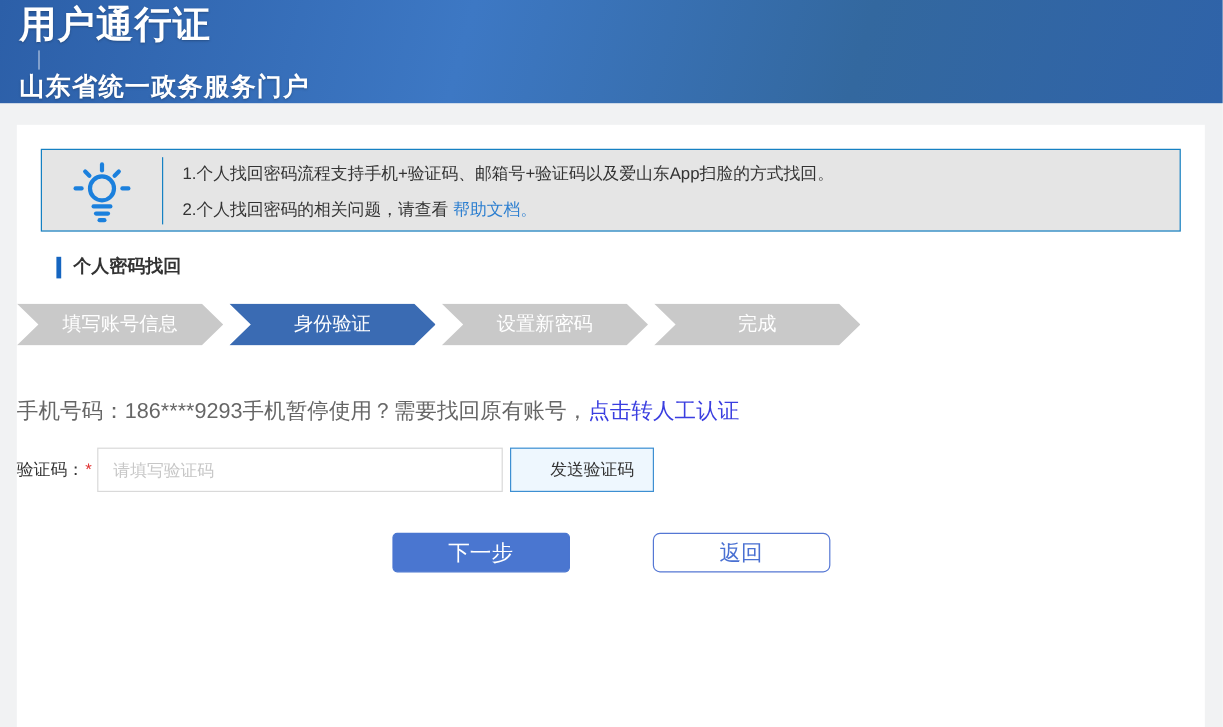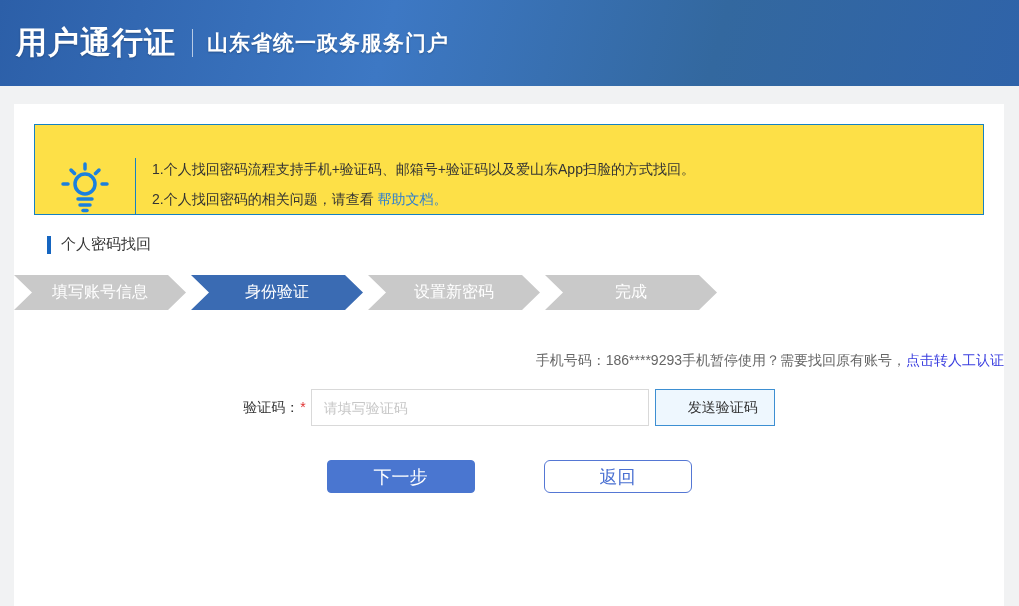--- a/index.html
+++ b/index.html
@@ -9,23 +9,24 @@
     background: #f1f2f3;
     overflow: hidden;
     position: relative;
   }
 
   
   .header {
     height: 86px;
     background: linear-gradient(105deg, #2c5fa8 0%, #3d78c4 38%, #33689f 70%, #2f63a9 100%);
     display: flex;
-    align-items: center;
+    align-items: flex-start;
     padding: 0 16px;
     color: #fff;
+    flex-direction: column;
   }
   .header-title {
     font-size: 31px;
     font-weight: bold;
     letter-spacing: 1px;
     text-shadow: 0 1px 2px rgba(0,0,0,0.25);
   }
   .header-divider {
     width: 1px;
     height: 28px;
@@ -45,25 +46,25 @@
     left: 14px;
     right: 15px;
     top: 104px;
     bottom: 0;
     background: #ffffff;
   }
 
   
   .notice-box {
     margin: 20px;
-    height: 91px;
+    height: 69px;
     border: 1px solid #1581c3;
-    background: #fde047;
-    display: flex;
-    align-items: flex-end;
+    background: #e5e5e5;
+    display: flex;
+    align-items: center;
   }
   .notice-icon-wrap {
     width: 100px;
     display: flex;
     justify-content: center;
     align-items: center;
   }
   .notice-vdivider {
     width: 1px;
     height: 56px;
@@ -83,21 +84,21 @@
     display: flex;
     align-items: center;
     margin: 11px 20px 0 33px;
   }
   .section-accent {
     width: 4px;
     height: 18px;
     background: #1565c0;
     margin-right: 10px;
   }
-  .section-title { font-size: 15px; color: #333; }
+  .section-title { font-size: 15px; color: #333; font-weight: bold; }
 
   
   .steps {
     margin-top: 21px;
     display: flex;
     justify-content: flex-start;
     gap: 5px;
   }
   .step {
     width: 172px;
@@ -108,32 +109,30 @@
     display: flex;
     align-items: center;
     justify-content: center;
     clip-path: polygon(0 0, calc(100% - 18px) 0, 100% 50%, calc(100% - 18px) 100%, 0 100%, 18px 50%);
   }
   .step.active { background: #3a6bb3; }
 
   
   .account-line {
     margin-top: 42px;
-    text-align: right;
-    font-size: 14px;
+    text-align: left;
+    font-size: 18px;
     color: #666;
-    margin-left: 29px;
   }
   .manual-link { color: #3a3ee0; text-decoration: none; cursor: pointer; }
 
   
   .form-row {
     margin-top: 19px;
     display: flex;
-    justify-content: center;
     align-items: center;
   }
   .form-label { font-size: 14px; color: #333; margin-right: 5px; }
   .required { color: #e03131; margin-left: 1px; }
   .code-input {
     width: 338px;
     height: 37px;
     border: 1px solid #d9d9d9;
     padding: 0 12px;
     font-size: 14px;

